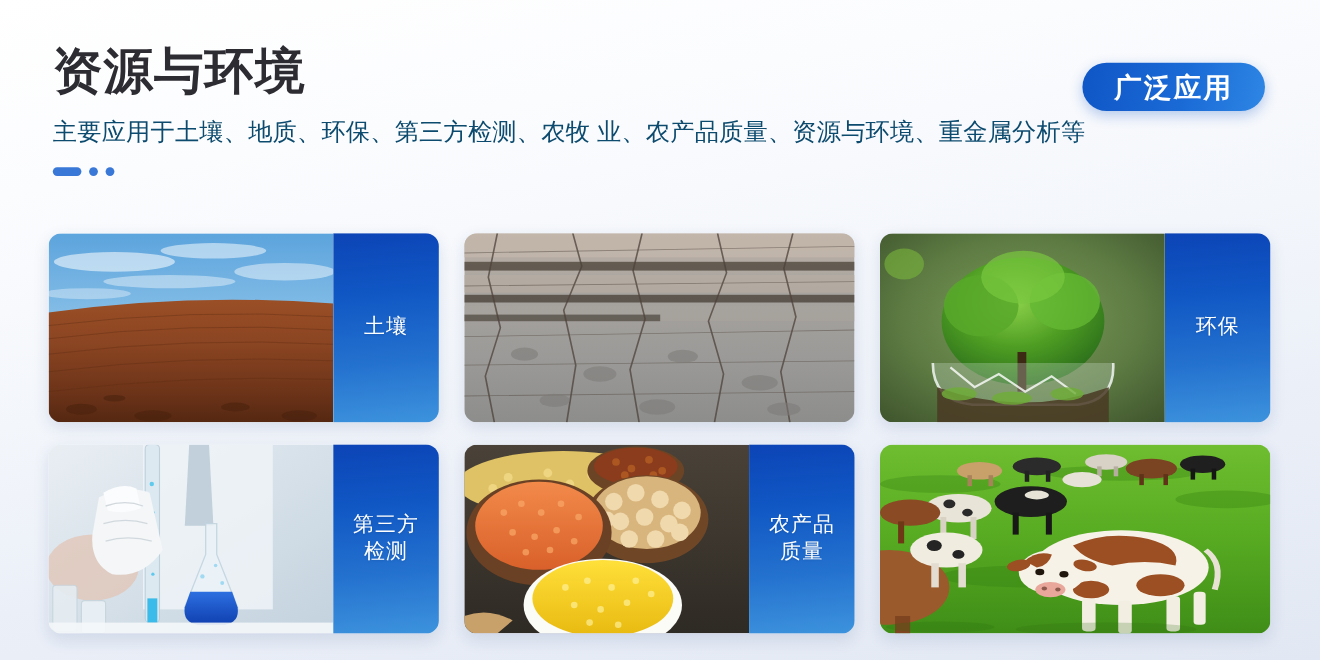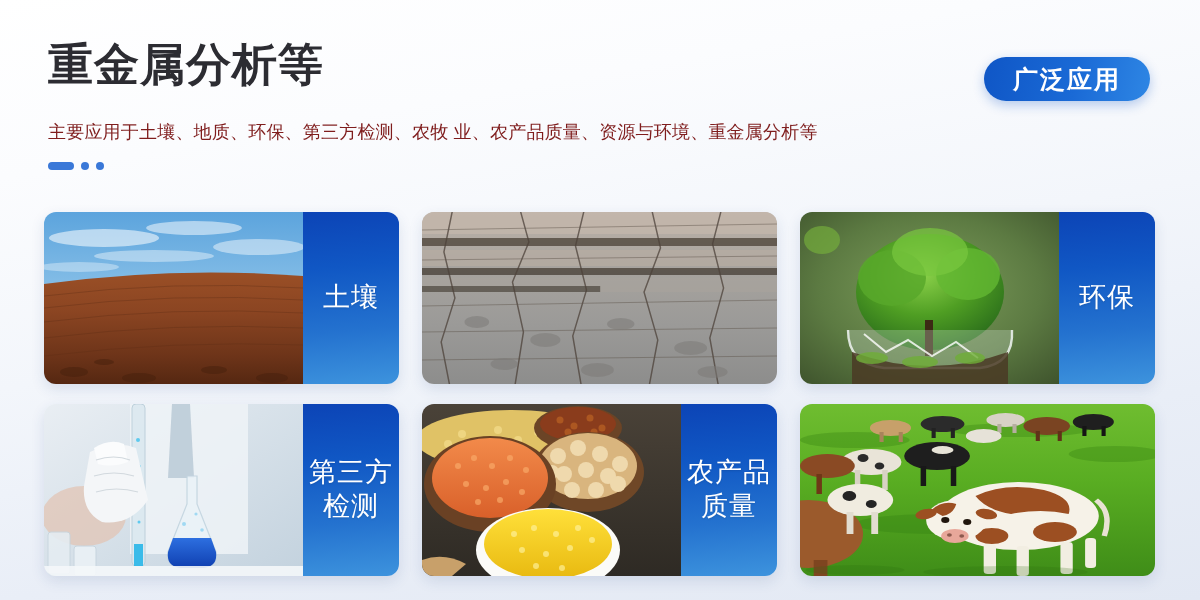--- a/index.html
+++ b/index.html
@@ -31,23 +31,23 @@
   .page-title {
     font-size: 45px;
     font-weight: bold;
     color: #2c2c32;
     letter-spacing: 1px;
     line-height: 1.12;
     white-space: nowrap;
   }
 
   .page-subtitle {
-    margin-top: 30px;
-    font-size: 18px;
-    color: #7f1d1d;
+    margin-top: 15px;
+    font-size: 22px;
+    color: #0c4a6e;
     letter-spacing: 0.2px;
     line-height: 1.35;
     white-space: nowrap;
   }
 
   .dots {
     margin-top: 17px;
     display: flex;
     align-items: center;
     gap: 7px;
@@ -111,33 +111,33 @@
   .card-photo svg { display: block; width: 100%; height: 100%; }
 
   .card-label {
     flex: 0 0 96px;
     background: linear-gradient(175deg, #0c44b6 0%, #1057c4 32%, #2472cf 68%, #3d93dd 100%);
     color: #ffffff;
     display: flex;
     align-items: center;
     justify-content: center;
     text-align: center;
-    font-size: 27px;
+    font-size: 19px;
     line-height: 1.25;
     letter-spacing: 1px;
     white-space: pre-line;
     text-shadow: 0 1px 2px rgba(0,0,0,0.12);
   }
 </style>
 </head>
 <body>
 
 <div class="header">
 
-  <h1 class="page-title">重金属分析等</h1>
+  <h1 class="page-title">资源与环境</h1>
 
   <p class="page-subtitle">主要应用于土壤、地质、环保、第三方检测、农牧 业、农产品质量、资源与环境、重金属分析等</p>
 
   <div class="dots">
     <span class="dot wide"></span>
     <span class="dot"></span>
     <span class="dot"></span>
   </div>
 
   <div class="badge">广泛应用</div>

